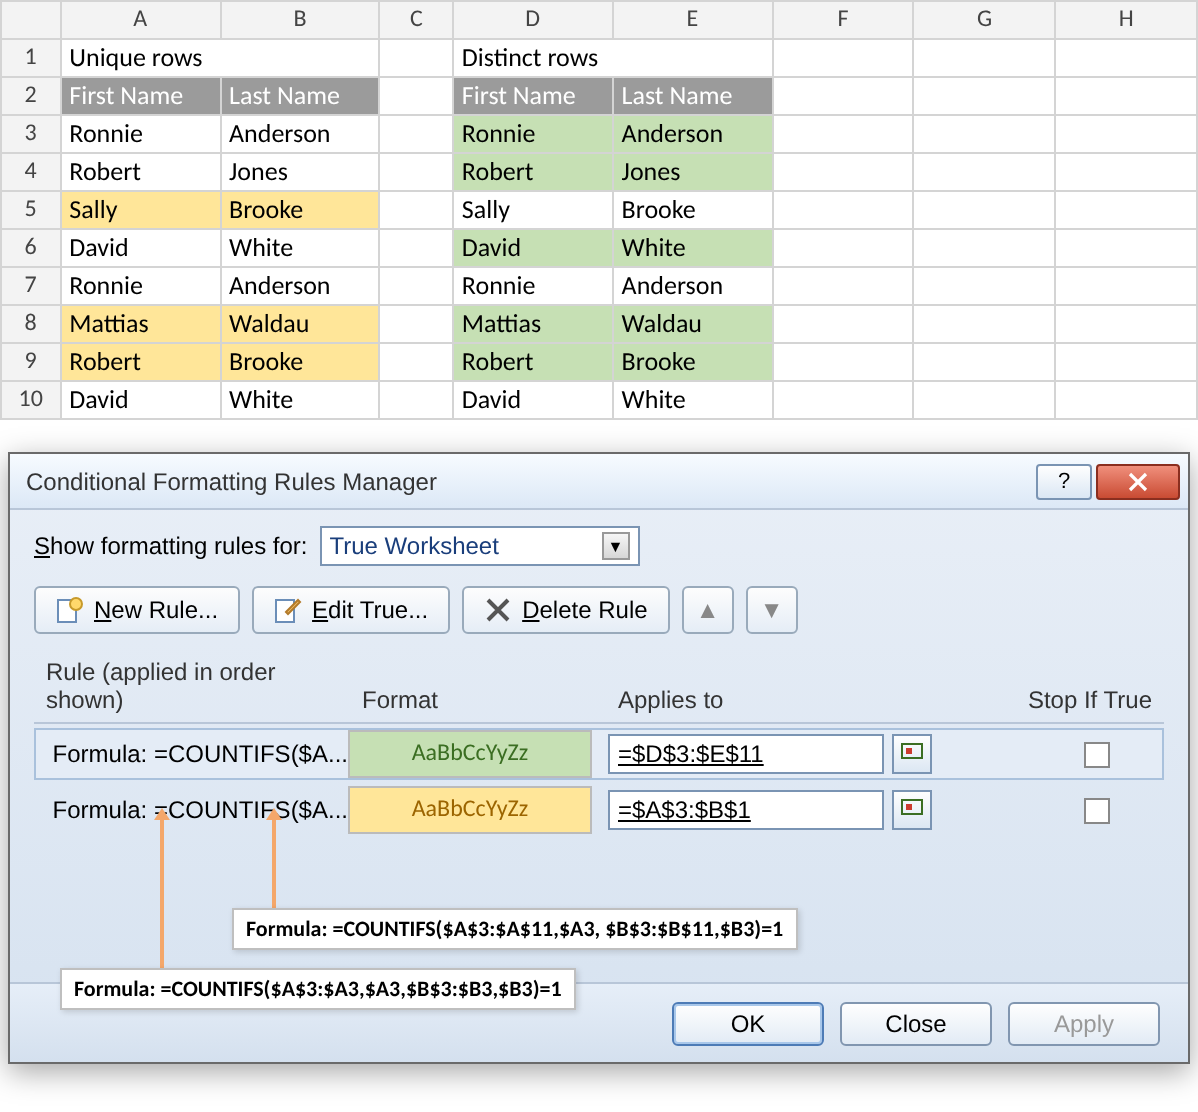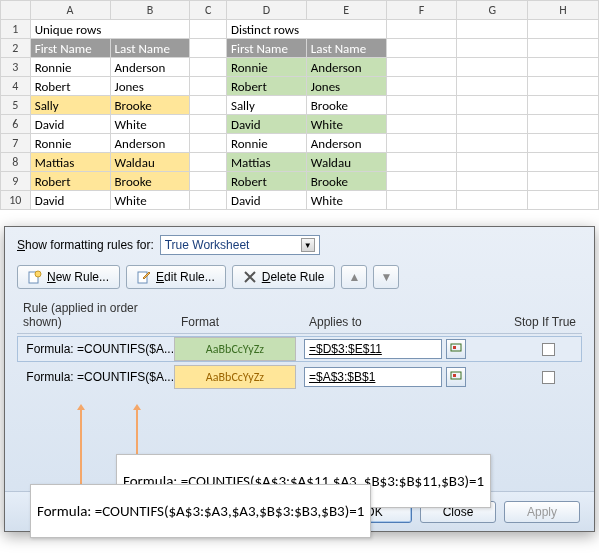--- a/index.html
+++ b/index.html
@@ -182,24 +182,25 @@
     border-radius:3px;
     font-size:12px;
     display:flex;align-items:center;justify-content:center;
   }
   .dbtn.default { border:1px solid #4d7bb6; box-shadow: 0 0 0 1px #a8c7ea inset;}
   .dbtn.disabled { color:#999;}
   .callout {
     position:absolute;
     background:#fff;
     border:1px solid #bfbfbf;
-    padding:17px 6px;
-    font-size:15px;
+    padding:3px 6px;
+    font-size:11px;
     box-shadow: 1px 1px 3px rgba(0,0,0,0.15);
     white-space:nowrap;
+    font-weight:bold;
   }
   .arrow-line {
     position:absolute;
     width:2px;
     background:#f4a76a;
   }
   .arrow-line::before{
     content:"";
     position:absolute;
     top:-6px;left:-3px;
@@ -331,20 +332,29 @@
         <td class="">David</td>
         <td class="">White</td>
         <td></td>
         <td></td>
         <td></td>
       </tr>
     </tbody>
 </table>
 
 <div class="dialog">
+  <div class="titlebar">
+    <span class="title">Conditional Formatting Rules Manager</span>
+    <div class="btn">?</div>
+    <div class="closebtn">
+      <svg width="10" height="10" viewBox="0 0 10 10">
+          <path d="M1 1 L9 9 M9 1 L1 9" stroke="#fff" stroke-width="1.6"></path>
+        </svg>
+    </div>
+  </div>
   <div class="dlg-body">
     <div class="row1">
       <span><span class="underline">S</span><span>how formatting rules for:</span></span>
       <div class="combo">
         <span class="txt">True Worksheet</span>
         <span class="arrow">▼</span>
       </div>
     </div>
     <div class="toolbar">
       <div class="tbtn">
@@ -352,21 +362,21 @@
               <rect x="1" y="2" width="9" height="11" fill="#fff" stroke="#6b8eb8"></rect>
               <circle cx="10" cy="4" r="3" fill="#ffd86b" stroke="#c79a2a"></circle>
             </svg></span>
         <span><span class="underline">N</span><span>ew Rule...</span></span>
       </div>
       <div class="tbtn">
         <span class="ico"><svg viewBox="0 0 14 14">
               <rect x="1" y="2" width="9" height="11" fill="#fff" stroke="#6b8eb8"></rect>
               <path d="M6 8 L12 2 L13 3 L7 9 Z" fill="#f4c26a" stroke="#b37b2a"></path>
             </svg></span>
-        <span><span class="underline">E</span><span>dit Rule...</span></span>
+        <span><span class="underline">E</span><span>dit True...</span></span>
       </div>
       <div class="tbtn">
         <span class="ico"><svg viewBox="0 0 14 14">
               <path d="M2 2 L12 12 M12 2 L2 12" stroke="#555" stroke-width="2"></path>
             </svg></span>
         <span><span class="underline">D</span><span>elete Rule</span></span>
       </div>
       <div class="tbtn small">▲</div>
       <div class="tbtn small">▼</div>
     </div>

